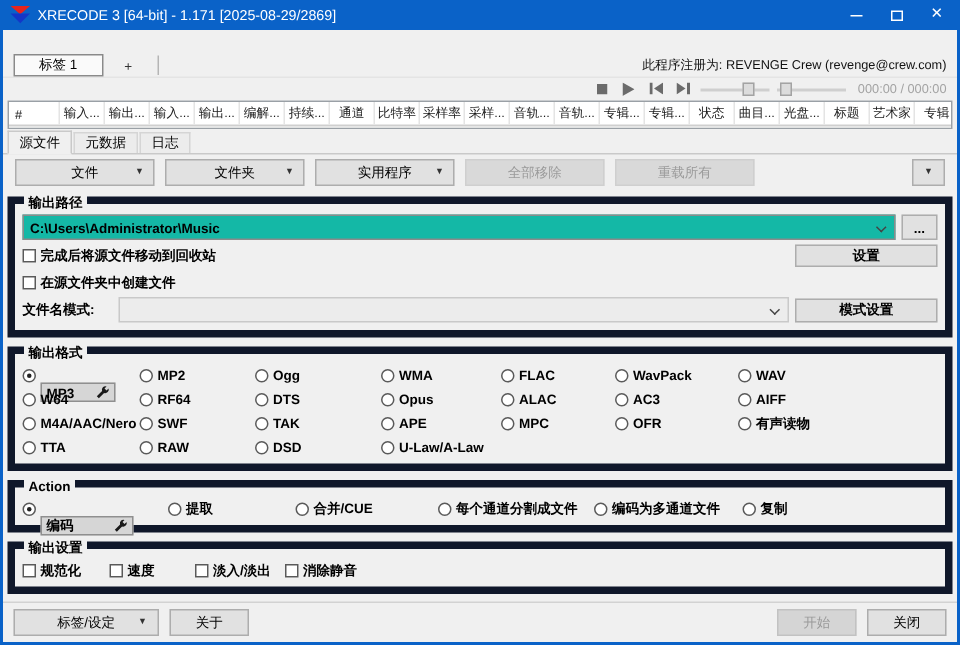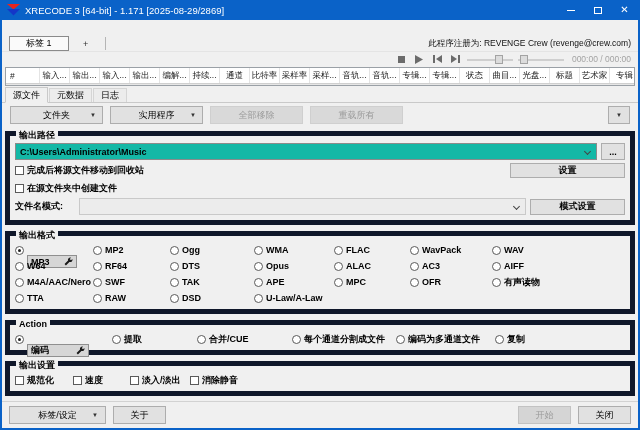--- a/index.html
+++ b/index.html
@@ -56,21 +56,21 @@
   .group{position:relative;margin:4px 3px 2px 3px;border:5px solid #0f172a;padding:7px 5px 4px 5px;font-weight:bold;}
   .glabel{position:absolute;top:-6px;left:6px;background:#f0f0f0;padding:0 3px;line-height:11px;}
   .row{display:flex;align-items:center;margin-bottom:3px;}
   .row:last-child{margin-bottom:1px;}
   .combo{flex:1;height:17px;background:#14b8a6;border:1px solid #8b8b8b;display:flex;align-items:center;
          padding:0 18px 0 4px;position:relative;white-space:nowrap;overflow:hidden;}
   .combo .chev{position:absolute;right:6px;top:5px;width:5px;height:5px;border-right:1px solid #444;border-bottom:1px solid #444;transform:rotate(45deg);}
   .combo.disabled{background:#ececec;border-color:#c9c9c9;}
   .btn{background:#e1e1e1;border:1px solid #adadad;display:flex;align-items:center;justify-content:center;}
   .browse{width:24px;height:17px;margin-left:4px;}
-  .sbtn{width:115px;height:15px;margin-left:auto;}
+  .sbtn{width:95px;height:15px;margin-left:auto;}
   .pbtn2{width:95px;height:16px;margin-left:4px;}
   .flabel{margin-right:16px;white-space:nowrap;}
   
   .opt{display:flex;align-items:center;gap:3px;height:14px;white-space:nowrap;}
   .radio{width:9px;height:9px;border:1px solid #5a5a5a;border-radius:50%;background:#fff;position:relative;flex:0 0 auto;}
   .radio.checked::after{content:"";position:absolute;left:2px;top:2px;width:3px;height:3px;background:#222;border-radius:50%;}
   .checkbox{width:9px;height:9px;border:1px solid #5a5a5a;background:#fff;flex:0 0 auto;}
   .cfg{height:13px;display:flex;align-items:center;justify-content:space-between;background:#d6d6d6;border:1px solid #8f8f8f;padding:0 3px;gap:4px;margin-top:23px;}
   .fmt-grid{display:grid;grid-template-columns:78px 77px 84px 80px 76px 82px auto;row-gap:2px;align-items:center;}
   .fmt-grid .cfg{width:50px;}
@@ -192,20 +192,24 @@
   </div>
 
   <div class="lowertabs">
       <div class="ltab active">源文件</div>
       <div class="ltab">元数据</div>
       <div class="ltab">日志</div>
     </div>
 
   <div class="toolbar">
     <div class="tbtn">
+        <span>文件</span>
+        <span class="arr">▼</span>
+      </div>
+    <div class="tbtn">
         <span>文件夹</span>
         <span class="arr">▼</span>
       </div>
     <div class="tbtn">
         <span>实用程序</span>
         <span class="arr">▼</span>
       </div>
     <div class="tbtn disabled">
         <span>全部移除</span>
       </div>

